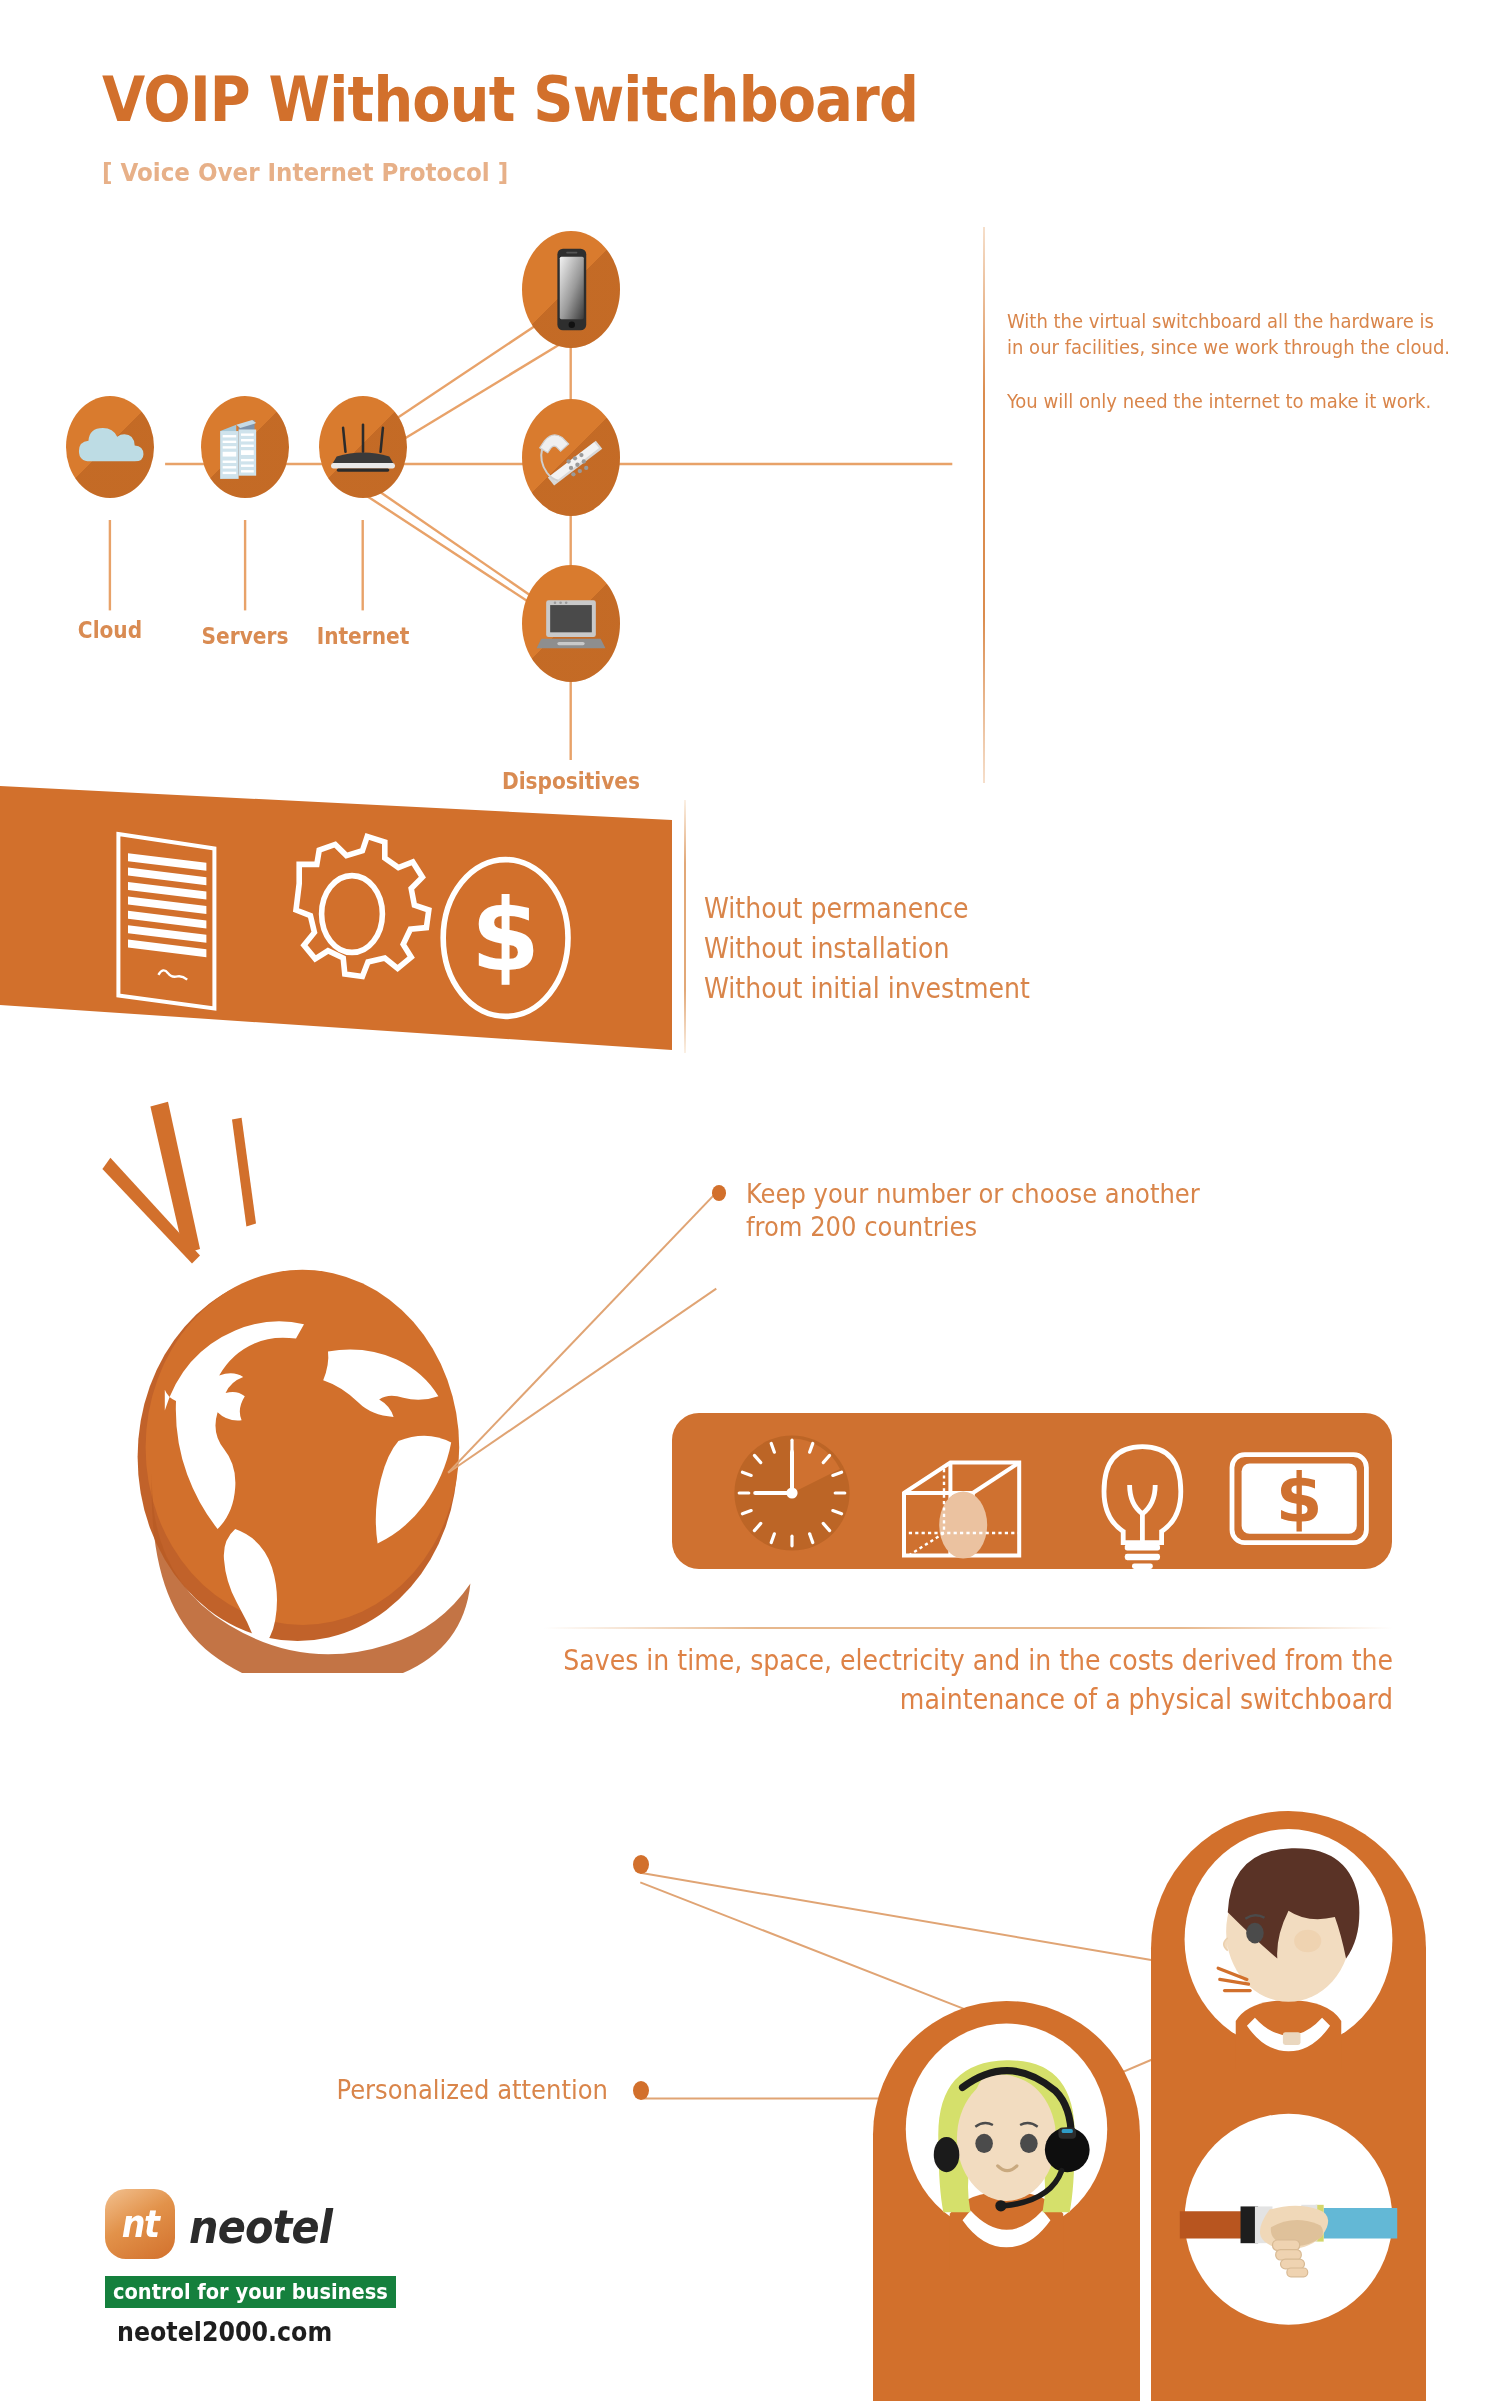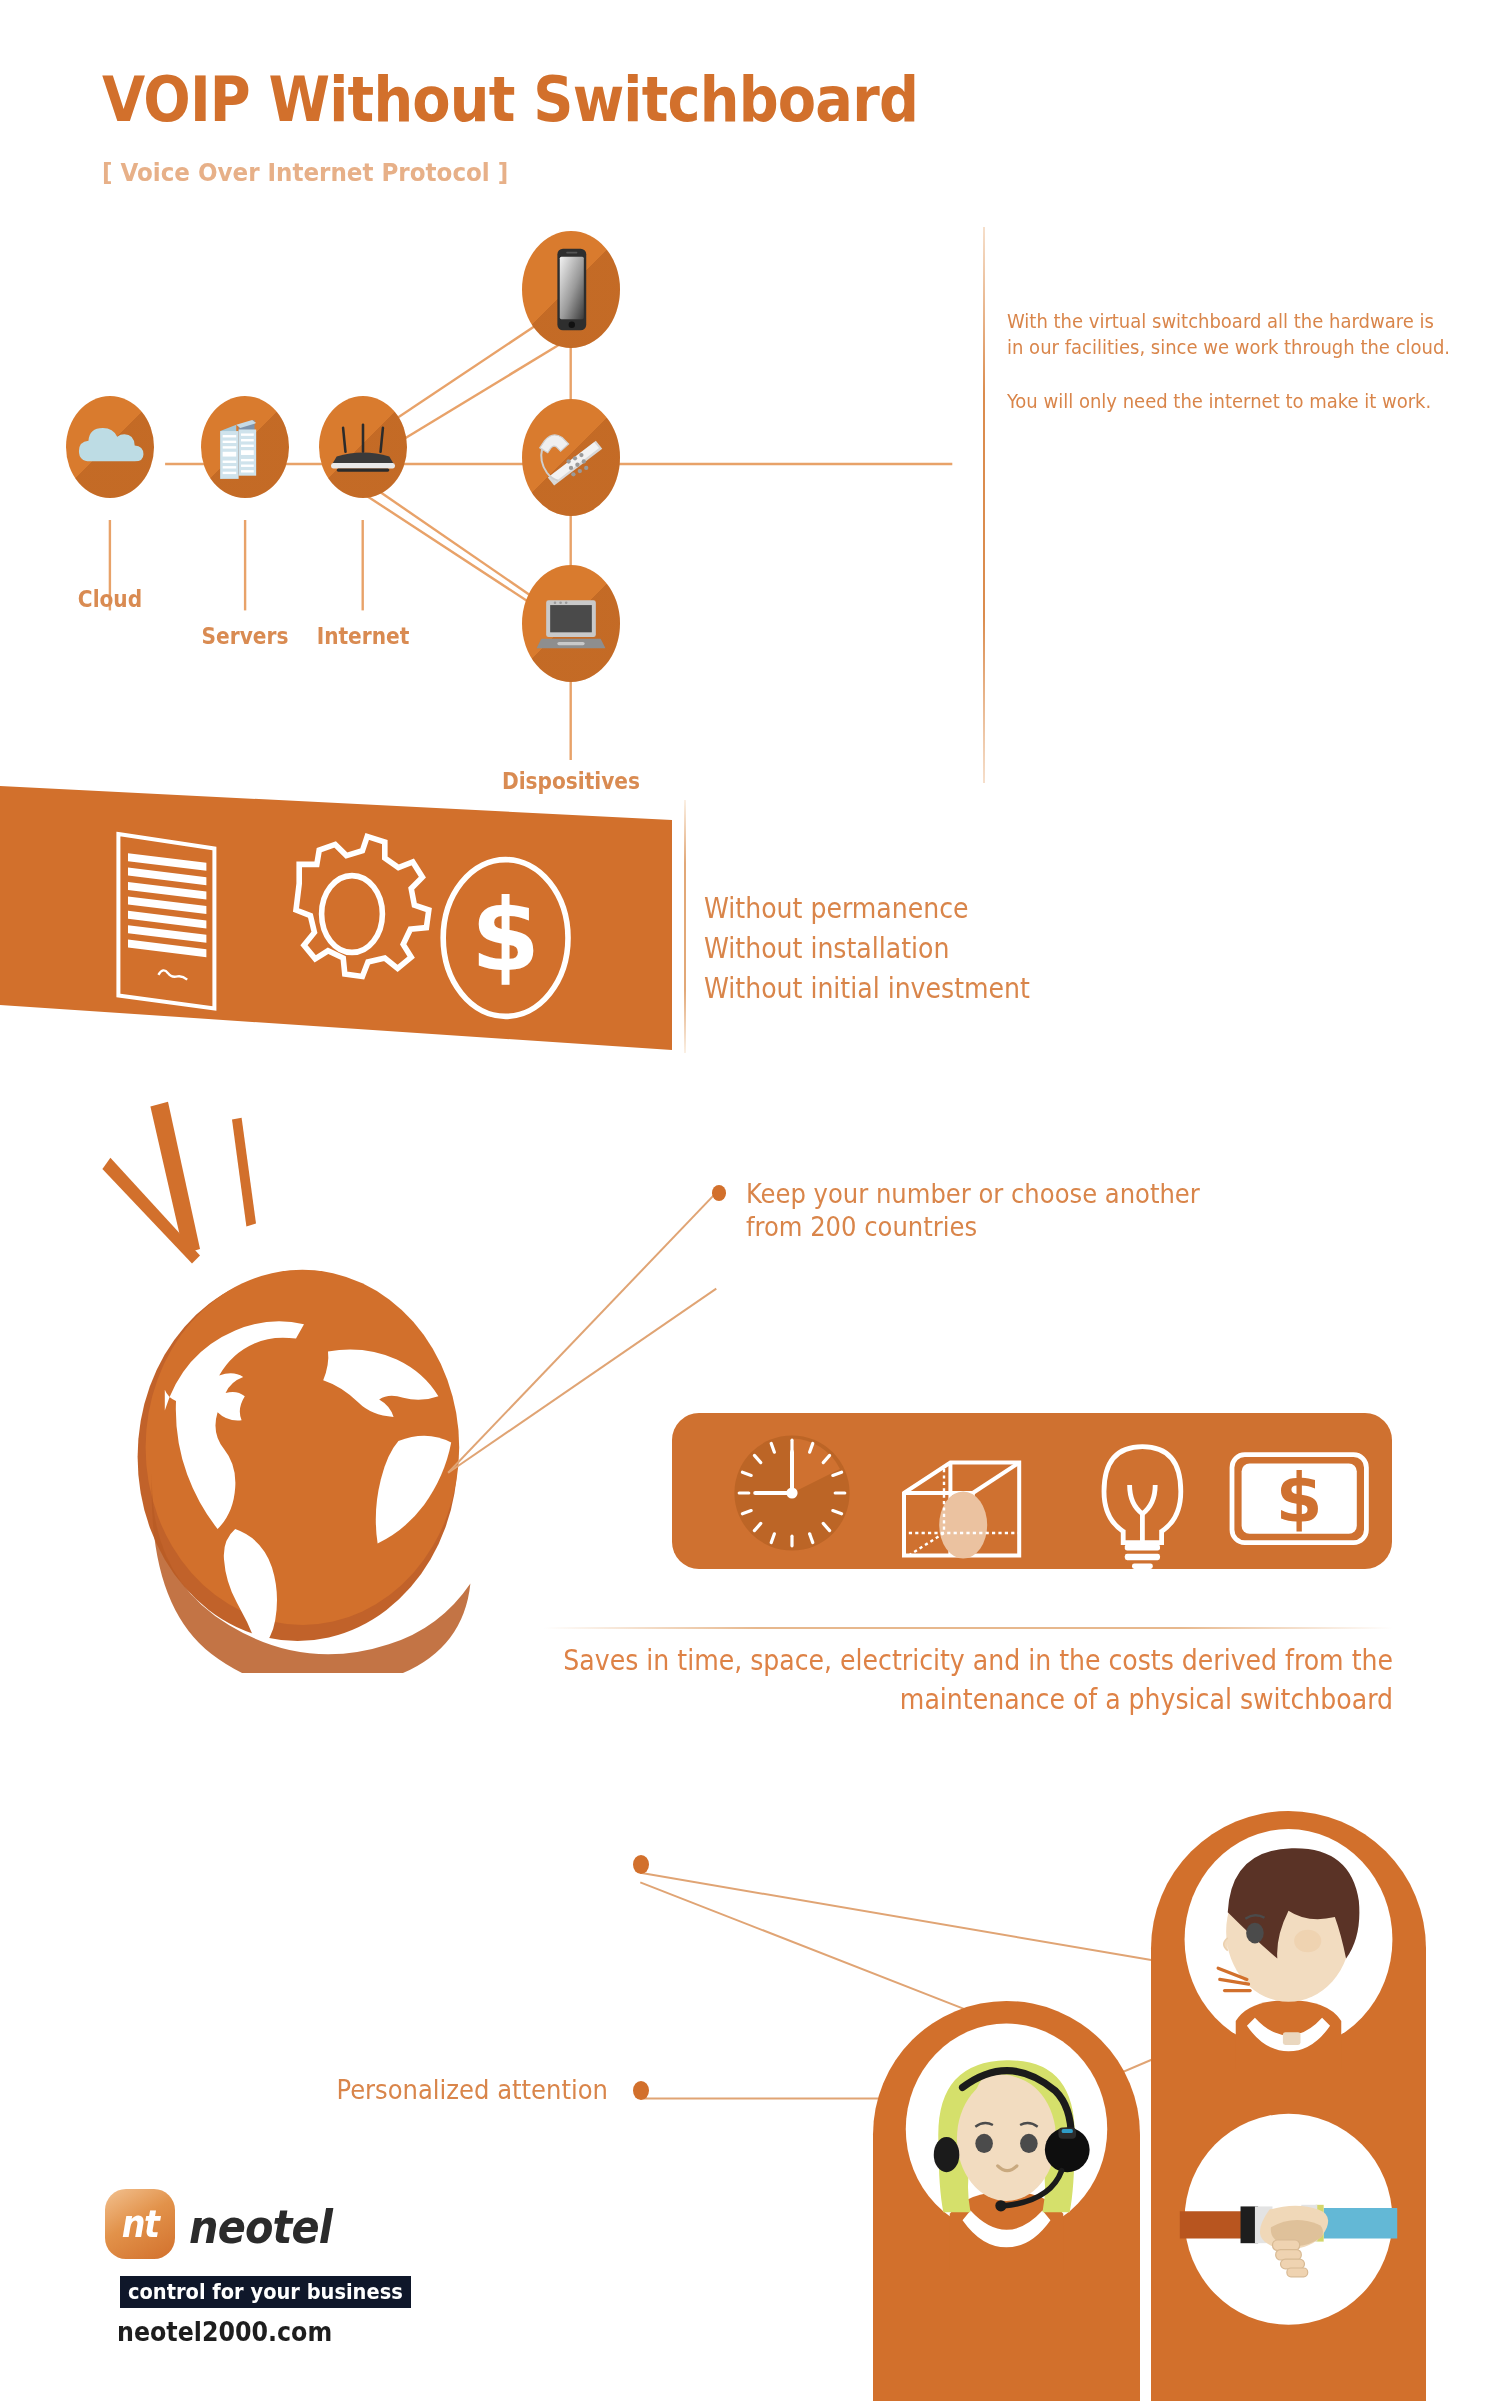--- a/index.html
+++ b/index.html
@@ -108,21 +108,21 @@
   #logo-nt{
     left:105px;top:2189px;width:70px;height:70px;
     color:#fff;font-size:37px;font-weight:bold;font-style:italic;
     display:flex;align-items:center;justify-content:center;letter-spacing:-1.6px;
   }
   #logo-word{
     left:189px;top:2200px;font-size:46px;font-weight:bold;color:#2B2B2B;
     font-style:italic;letter-spacing:-0.8px;
   }
   #logo-tag{
-    left:120px;top:2276px;background:#0f172a;color:#fff;
+    left:105px;top:2276px;background:#15803d;color:#fff;
     font-size:21.6px;font-weight:bold;padding:3.2px 8px 4px 8px;white-space:nowrap;
   }
   #logo-url{
     left:117px;top:2316px;font-size:26.4px;font-weight:bold;color:#1E1E1E;white-space:nowrap;
   }
 </style>
 </head>
 <body>
 
 <div class="abs" id="title">VOIP Without Switchboard</div>
@@ -147,21 +147,21 @@
     <line x1="713" y1="290" x2="713" y2="950"></line>
   </g>
 </svg>
 
 <div class="abs node" style="left:66px;top:396px;width:88px;height:102px;">
   <div class="shadow"></div>
   <svg viewBox="0 0 110 128" width="88" height="102" style="position:absolute;left:0;top:0;">
     <path d="M30 82 q-14 0 -14 -13 q0 -12 12 -13 q1 -16 18 -16 q13 0 18 11 q4 -3 9 -3 q12 0 13 14 q11 1 11 11 q0 9 -11 9 z" fill="#BDDCE4"></path>
   </svg>
 </div>
-<div class="abs node-label" style="left:38px;top:586px;width:144px;text-align:center;">Cloud</div>
+<div class="abs node-label" style="left:38px;top:617px;width:144px;text-align:center;">Cloud</div>
 
 <div class="abs node" style="left:201px;top:396px;width:88px;height:102px;">
   <div class="shadow"></div>
   <svg viewBox="0 0 110 128" width="88" height="102" style="position:absolute;left:0;top:0;">
     <g>
       <polygon points="24,44 44,36 44,96 24,104" fill="#A7C7D6"></polygon>
       <rect x="24" y="44" width="23" height="60" fill="#CFE3EC"></rect>
       <polygon points="47,44 47,104 47,104" fill="#8FA9BC"></polygon>
       <polygon points="47,36 67,30 67,90 47,98" fill="#7E94AD"></polygon>
       <rect x="47" y="42" width="22" height="58" fill="#CFE3EC"></rect>

